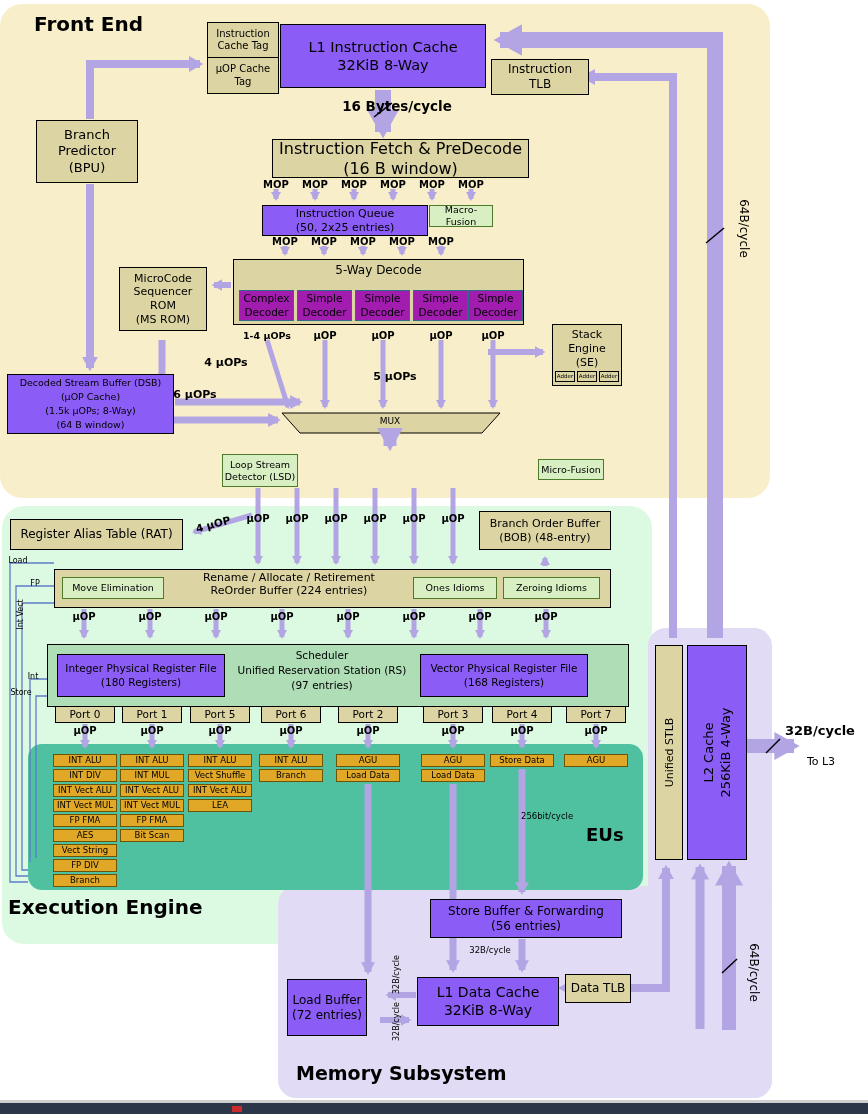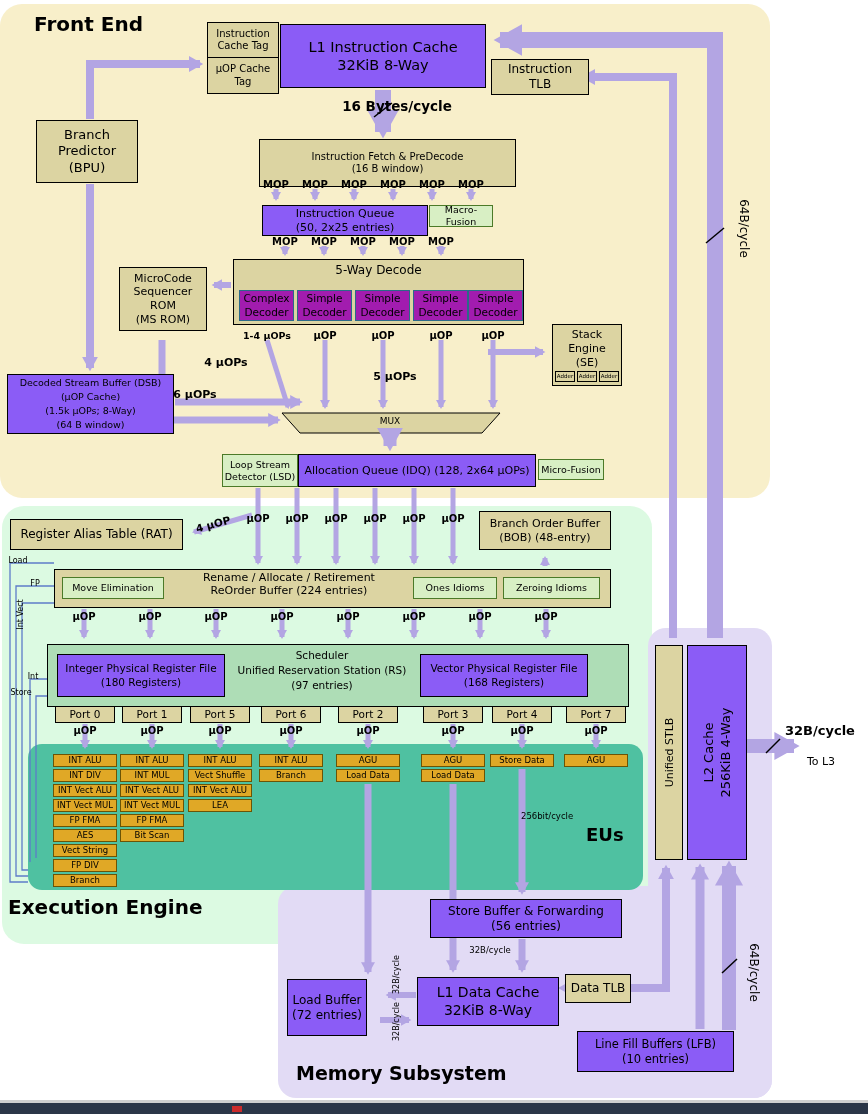--- a/index.html
+++ b/index.html
@@ -143,21 +143,21 @@
   <div class="box tan" style="left:491px;top:59px;width:98px;height:36px;font-size:12px;padding:0 8px">
     <span>Instruction TLB</span>
   </div>
   <div class="lbl b" style="left:330px;top:99px;width:134px;font-size:13.5px">16 Bytes/cycle</div>
 
   <div class="box tan" style="left:36px;top:120px;width:102px;height:63px;font-size:13px">
     <span>Branch</span>
     <span>Predictor</span>
     <span>(BPU)</span>
   </div>
-  <div class="box tan" style="left:259px;top:139px;width:257px;height:48px;font-size:10px">
+  <div class="box tan" style="left:272px;top:139px;width:257px;height:39px;font-size:16px">
     <span>Instruction Fetch &amp; PreDecode</span>
     <span>(16 B window)</span>
   </div>
 
   <span class="tag" style="left:256px;top:179px">MOP</span>
   <span class="tag" style="left:295px;top:179px">MOP</span>
   <span class="tag" style="left:334px;top:179px">MOP</span>
   <span class="tag" style="left:373px;top:179px">MOP</span>
   <span class="tag" style="left:412px;top:179px">MOP</span>
   <span class="tag" style="left:451px;top:179px">MOP</span>
@@ -237,23 +237,20 @@
     <span>(µOP Cache)</span>
     <span>(1.5k µOPs; 8-Way)</span>
     <span>(64 B window)</span>
   </div>
 
   <div class="lbl" style="left:360px;top:416px;width:60px;font-size:9px">MUX</div>
 
   <div class="box grn" style="left:222px;top:454px;width:76px;height:33px;font-size:9.5px">
     <span>Loop Stream</span>
     <span>Detector (LSD)</span>
-  </div>
-  <div class="box pink" style="left:298px;top:454px;width:238px;height:33px;font-size:11px">
-    <span>Allocation Queue (IDQ) (128, 2x64 µOPs)</span>
   </div>
   <div class="box grn" style="left:538px;top:459px;width:66px;height:21px;font-size:9.5px">
     <span>Micro-Fusion</span>
   </div>
 
   <div class="vrot" style="left:707px;top:222px;width:72px;height:13px;transform:rotate(90deg);font-size:12px">
     <span>64B/cycle</span>
   </div>
 
   <div class="box tan" style="left:10px;top:519px;width:173px;height:31px;font-size:12px">
@@ -400,24 +397,20 @@
     <span>Load Buffer</span>
     <span>(72 entries)</span>
   </div>
   <div class="box pink" style="left:417px;top:977px;width:142px;height:49px;font-size:14px">
     <span>L1 Data Cache</span>
     <span>32KiB 8-Way</span>
   </div>
   <div class="box tan" style="left:565px;top:974px;width:66px;height:29px;font-size:12px">
     <span>Data TLB</span>
   </div>
-  <div class="box pink" style="left:577px;top:1031px;width:157px;height:41px;font-size:11.5px">
-    <span>Line Fill Buffers (LFB)</span>
-    <span>(10 entries)</span>
-  </div>
 
   <div class="vrot" style="left:368px;top:970px;width:56px;height:9px;transform:rotate(-90deg);font-size:8px">
     <span>32B/cycle</span>
   </div>
   <div class="vrot" style="left:368px;top:1017px;width:56px;height:9px;transform:rotate(-90deg);font-size:8px">
     <span>32B/cycle</span>
   </div>
 
   <div class="box tan" style="left:655px;top:645px;width:28px;height:215px"></div>
   <div class="vrot" style="left:562px;top:739px;width:215px;height:27px;transform:rotate(-90deg);font-size:11px">

